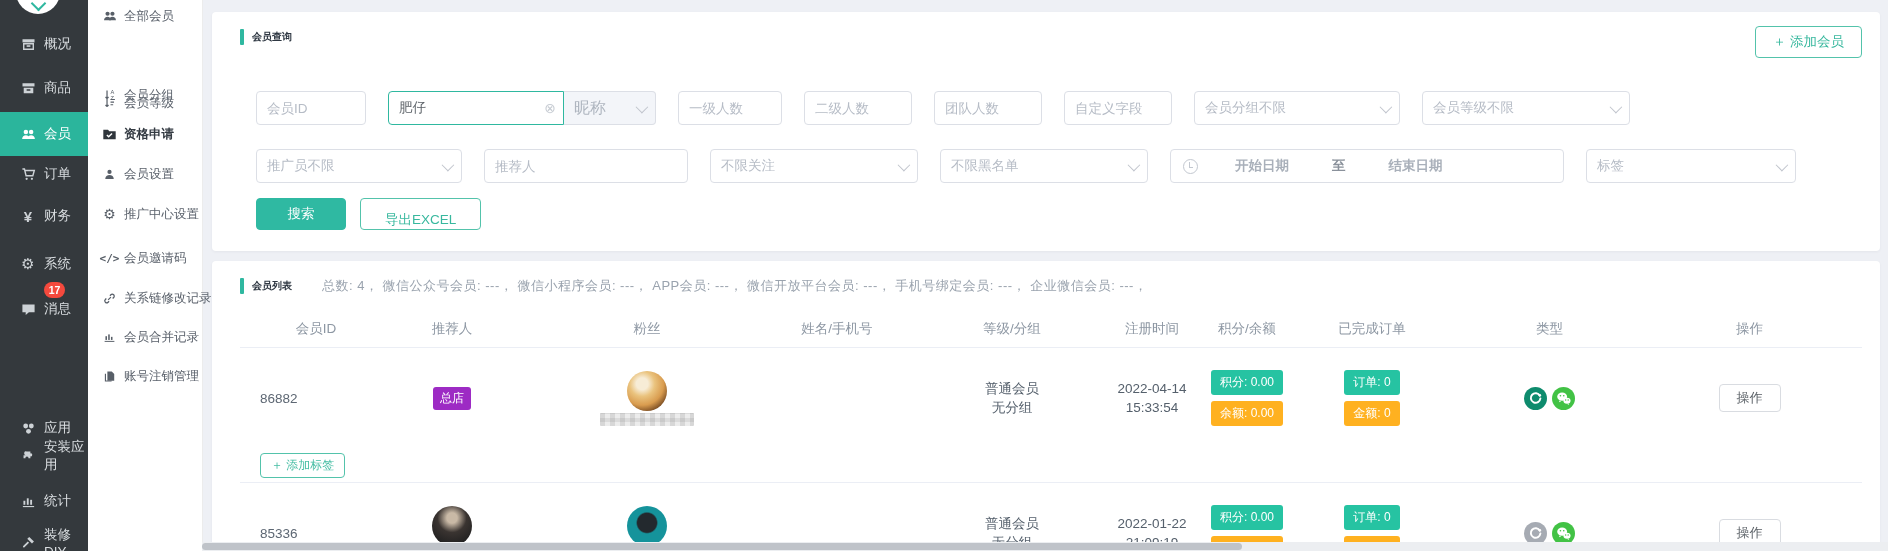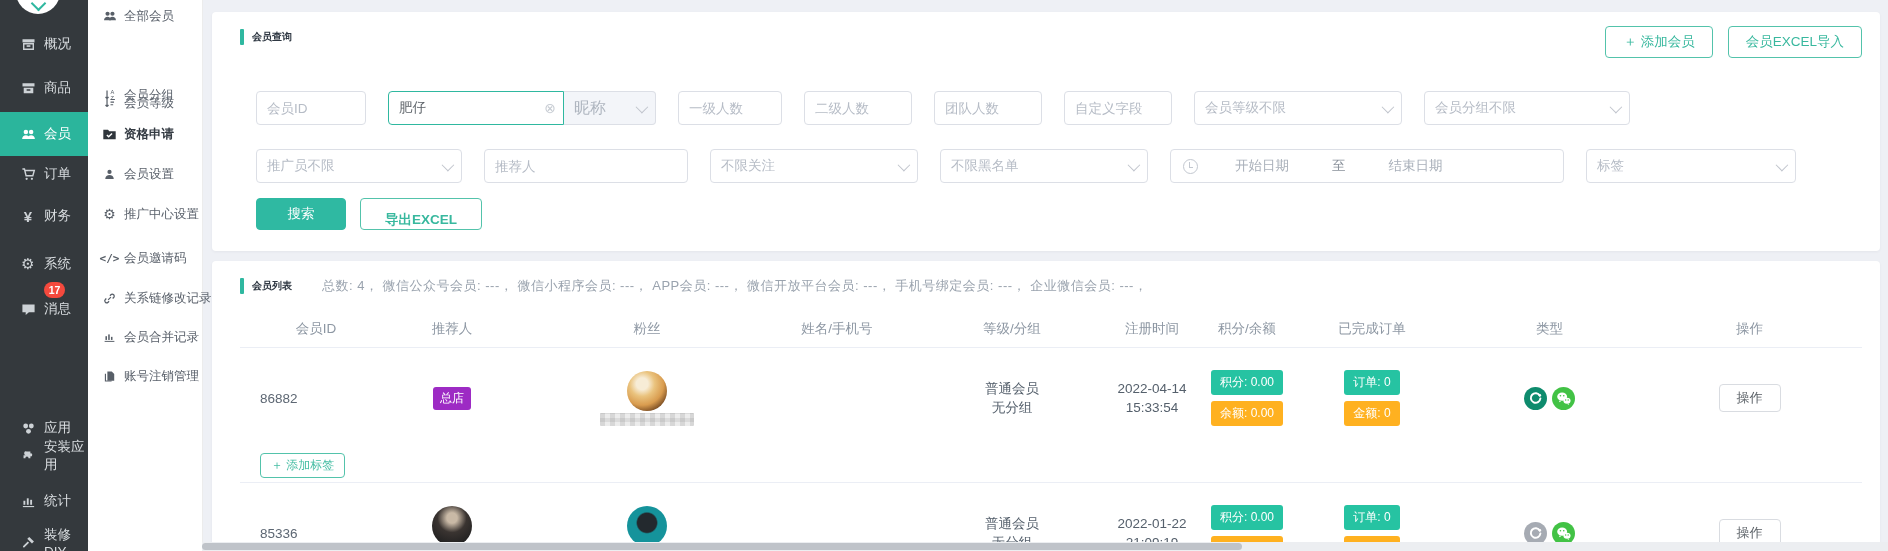--- a/index.html
+++ b/index.html
@@ -60,28 +60,28 @@
   .chev{width:8px;height:8px;border-right:1.5px solid #c0c4cc;border-bottom:1.5px solid #c0c4cc;
         transform:rotate(45deg) translateY(-2px);flex:none;margin-left:6px;}
   .combo{display:flex;margin-right:22px;flex:none;}
   .combo .kw{margin-right:0;border:1px solid #2fb8a0;border-radius:4px 0 0 4px;}
   .combo .kw input{padding-right:26px;}
   .clear-ic{position:absolute;right:7px;color:#c8cdd4;font-size:14px;line-height:1;cursor:pointer;}
   .combo .addon{height:34px;box-sizing:border-box;border:1px solid #dcdfe6;border-left:none;
         border-radius:0 4px 4px 0;background:#f3f5f9;display:flex;align-items:center;
         justify-content:space-between;padding:0 10px;cursor:pointer;}
   .combo .addon .ph{color:#aeb5bf;}
-  .daterange{padding:16px 12px;}
+  .daterange{padding:16px 12px;font-weight:bold;}
   .clock{width:13px;height:13px;border:1.3px solid #c3c8d0;border-radius:50%;position:relative;flex:none;}
   .clock:after{content:"";position:absolute;left:5px;top:2px;width:3px;height:5px;
                border-left:1.2px solid #c3c8d0;border-bottom:1.2px solid #c3c8d0;}
   .dr-start,.dr-end{width:128px;text-align:center;font-size:13.5px;color:#a9b0ba;}
   .dr-sep{font-size:13.5px;color:#8a919b;margin:0 6px;}
   .action-row{display:flex;gap:14px;margin-left:16px;margin-top:15px;align-items:flex-end;}
-  .btn.export{padding:12px 24px;font-weight:bold;}
+  .btn.export{padding:12px 24px;}
 
   
   .list-head{display:flex;align-items:center;gap:30px;}
   .stats{font-size:13px;color:#9aa3ae;letter-spacing:.5px;}
   .mtable{margin-top:16px;}
   .trow{display:flex;align-items:center;}
   .cell{flex:none;display:flex;flex-direction:column;align-items:center;justify-content:center;
         box-sizing:border-box;font-size:13.5px;color:#5d6773;}
   .c1{width:132px;align-items:flex-start;padding-left:20px;}
   .c2{width:160px;} .c3{width:230px;} .c4{width:150px;} .c5{width:200px;}
@@ -321,21 +321,20 @@
   <main class="main">
 
     <section class="card query">
       <div class="card-head">
         <div class="sec-title">
           <span class="bar"></span>
           <span>会员查询</span>
         </div>
         <div class="head-btns">
           <button class="btn outline">＋ 添加会员</button>
-          <button class="btn outline">会员EXCEL导入</button>
         </div>
       </div>
       <div class="form-row first" id="form-row1">
           <div class="field" style="width: 110px;">
             <input placeholder="会员ID" style="">
           </div>
           <div class="combo">
             <div class="field kw" style="width: 176px;">
               <input value="肥仔" style="">
               <span class="clear-ic">⊗</span>
@@ -350,26 +349,26 @@
           </div>
           <div class="field" style="width: 108px;">
             <input placeholder="二级人数" style="">
           </div>
           <div class="field" style="width: 108px;">
             <input placeholder="团队人数" style="">
           </div>
           <div class="field" style="width: 108px;">
             <input placeholder="自定义字段" style="">
           </div>
+          <div class="field sel" style="width: 206px;">
+            <span class="ph">会员分组不限</span>
+            <span class="chev"></span>
+          </div>
           <div class="field sel" style="width: 208px;">
             <span class="ph">会员等级不限</span>
-            <span class="chev"></span>
-          </div>
-          <div class="field sel" style="width: 206px;">
-            <span class="ph">会员分组不限</span>
             <span class="chev"></span>
           </div>
         </div>
       <div class="form-row" id="form-row2">
           <div class="field sel" style="width: 206px;">
             <span class="ph">推广员不限</span>
             <span class="chev"></span>
           </div>
           <div class="field" style="width: 204px;">
             <input placeholder="推荐人" style="">

